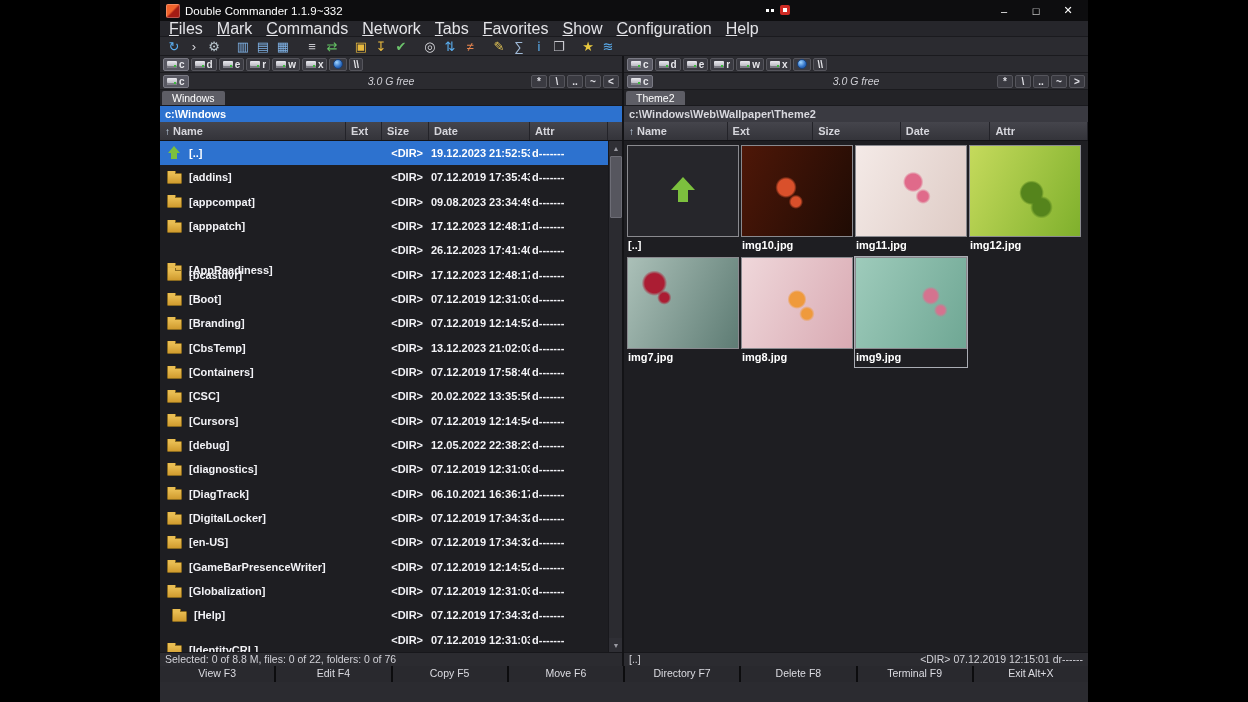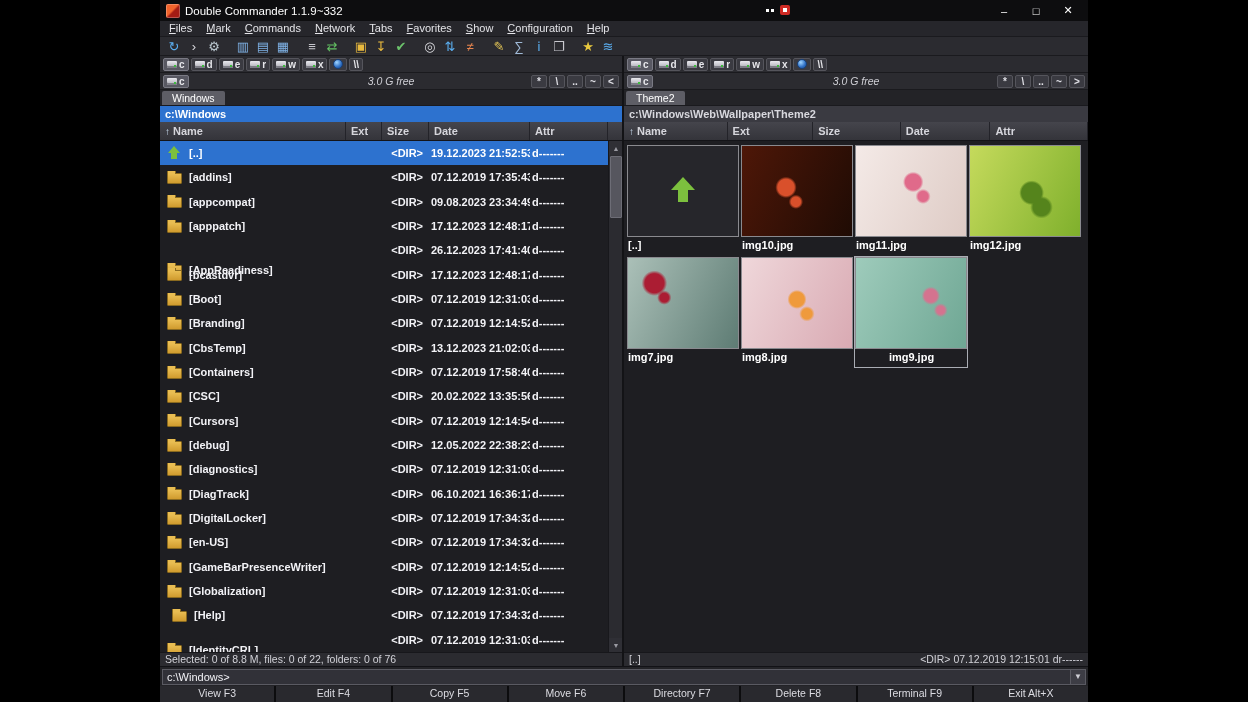--- a/index.html
+++ b/index.html
@@ -21,21 +21,21 @@
       linear-gradient(90deg,#fff 0 3px, transparent 3px 5px, #fff 5px 8px, transparent 8px); }
   .artifact .a-badge { width:10px; height:10px; background:#cf2a24; border-radius:2px; position:relative; }
   .artifact .a-badge::after { content:""; position:absolute; left:3px; top:3px; width:4px; height:4px; background:#fff; }
   .winbtns { margin-left:auto; display:flex; }
   .winbtn { width:32px; height:21px; display:flex; align-items:center; justify-content:center;
             color:#fff; font-size:11px; cursor:default; }
 
   
   .menubar { height:16px; background:#26262b; border-bottom:1px solid #1a1a1e;
              display:flex; align-items:center; padding:0 2px; flex:0 0 auto; }
-  .menu-item { display:inline-block; font-size:11px; line-height:15px; padding:0 7px; color:#e4e4e8; }
+  .menu-item { display:inline-block; font-size:16px; line-height:15px; padding:0 7px; color:#e4e4e8; }
   .menu-item::first-letter { text-decoration:underline; }
   .toolbar { height:19px; background:#2b2b30; border-bottom:1px solid #1a1a1e;
              display:flex; align-items:center; padding:0 5px; flex:0 0 auto; }
   .tb-icon { width:18px; height:17px; display:inline-flex; align-items:center; justify-content:center;
              font-size:13px; line-height:17px; margin-right:2px; }
   .tb-icon.gap { margin-left:9px; }
 
   
   .panels { flex:0 0 auto; height:610px; display:flex; }
   .panel { height:610px; display:flex; flex-direction:column; overflow:hidden; background:#202025; }
@@ -116,21 +116,21 @@
       justify-content:center; color:#9a9aa2; font-size:7px; background:#2f2f35; }
   .sb-up { top:0; } .sb-up::before { content:"▲"; }
   .sb-down { bottom:0; } .sb-down::before { content:"▼"; }
   .sb-thumb { position:absolute; left:1px; top:15px; width:12px; height:62px;
       background:#56565e; border:1px solid #6d6d76; border-radius:1px; }
 
   
   .thumbarea { height:511px; background:#1e1e22; padding:3px 2px; flex:0 0 auto;
                display:flex; flex-wrap:wrap; align-content:flex-start; }
   .cell { width:112px; height:110px; margin:1px; }
-  .cell.focused { outline:1px solid #aaadb4;text-align:center; }
+  .cell.focused { outline:1px solid #aaadb4; }
   .thumb { height:92px; border:1px solid #8a8a8f; background:#26262b; }
   .thumb.upcell { display:flex; align-items:center; justify-content:center; }
   .thumb-label { height:16px; line-height:16px; font-size:11px; font-weight:bold; color:#fff;
                  padding-left:1px; white-space:nowrap; }
 
   .statusbar { height:14px; background:#2b2b30; border-top:1px solid #17171b; font-size:10.5px;
                color:#d2d2d8; line-height:13px; padding:0 5px; flex:0 0 auto; white-space:nowrap; }
   .statusbar.split { display:flex; justify-content:space-between; }
 
   
@@ -594,27 +594,20 @@
             </div>
           </div>
         <div class="statusbar split">
           <span>[..]</span>
           <span>&lt;DIR&gt;  07.12.2019 12:15:01  dr------</span>
         </div>
       </div>
 
     </div>
 
-    <div class="cmdbar">
-      <div class="cmdfield">
-        <span class="prompt">c:\Windows&gt;</span>
-        <input class="cmdinput" style="">
-        <span class="dropbtn"></span>
-      </div>
-    </div>
 
     <div class="fnbar">
         <div class="fn-btn">View F3</div>
         <div class="fn-btn">Edit F4</div>
         <div class="fn-btn">Copy F5</div>
         <div class="fn-btn">Move F6</div>
         <div class="fn-btn">Directory F7</div>
         <div class="fn-btn">Delete F8</div>
         <div class="fn-btn">Terminal F9</div>
         <div class="fn-btn">Exit Alt+X</div>

